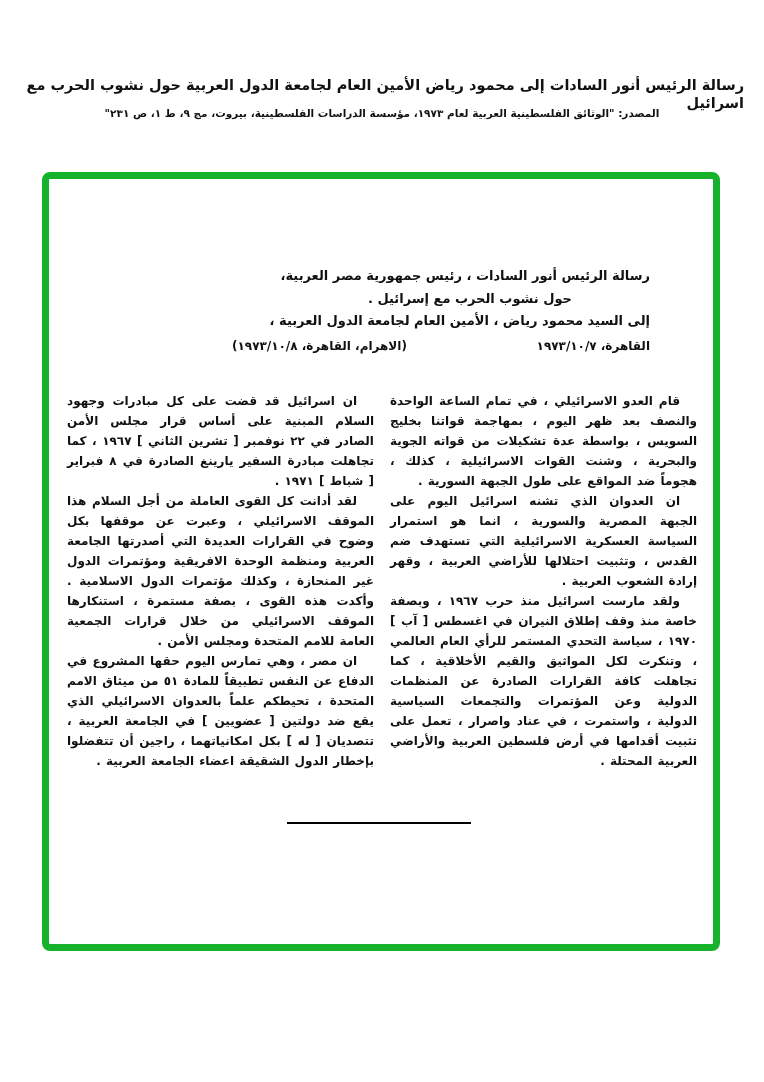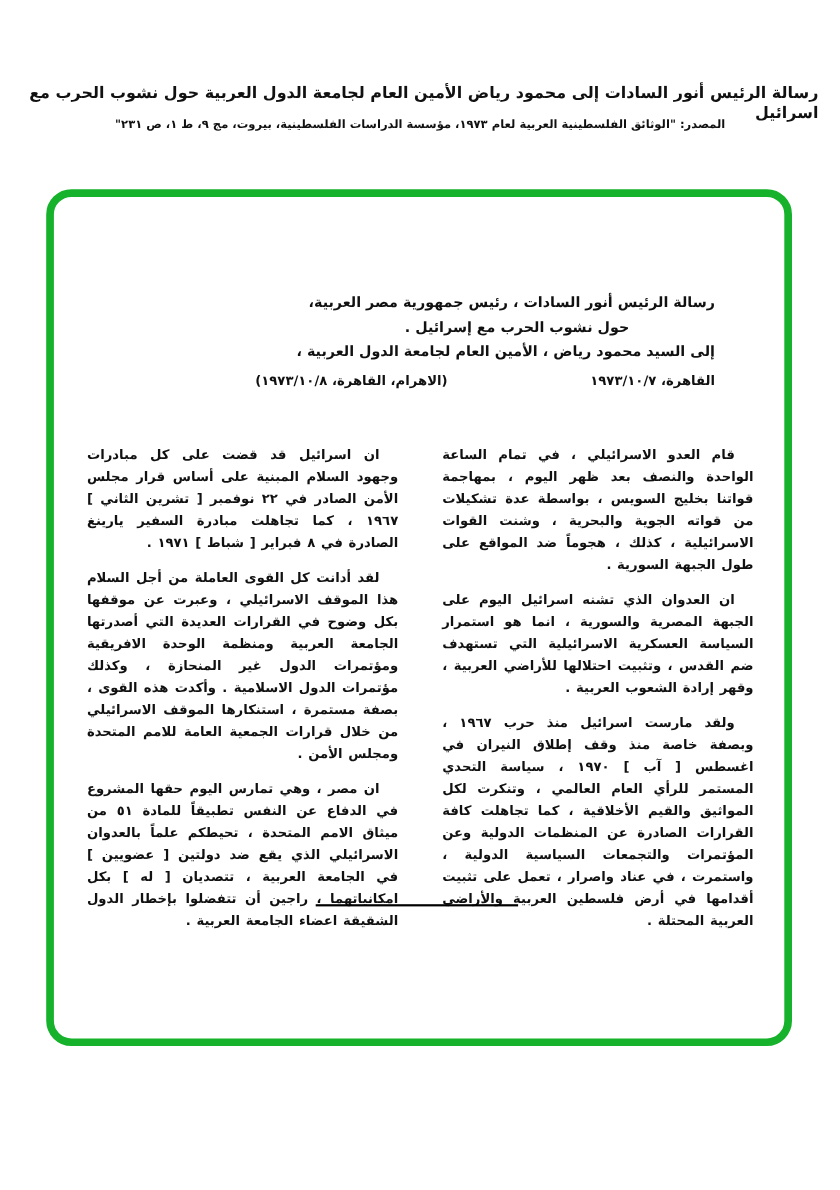--- a/index.html
+++ b/index.html
@@ -18,41 +18,41 @@
   }
   .page-source {
     position:absolute; top:106px; left:20px; right:20px;
     direction:rtl; text-align:center;
     font-weight:bold; font-size:10.5px; line-height:14px;
   }
   .frame {
     position:absolute; left:42px; top:172px;
     width:678px; height:779px;
     border:7px solid #17b22b;
-    border-radius:23px;
+    border-radius:8px;
     background:#fff;
   }
   .doc-heading {
     position:absolute; top:86px; right:63px; width:418px;
     direction:rtl; text-align:right;
     font-weight:bold; font-size:13px; line-height:22.5px;
   }
   .doc-heading .heading-line-indented { padding-right:78px; }
   .dateline {
     position:absolute; top:160px; right:63px; width:418px;
     direction:rtl; display:flex; justify-content:space-between;
     font-weight:bold; font-size:12px;
   }
   .columns {
     position:absolute; top:212px; right:16px; width:630px;
     direction:rtl; display:flex; gap:16px;
     font-weight:bold; font-size:12px; line-height:20px;
   }
   .column { width:307px; text-align:justify; }
-  .column p { margin:12px; text-indent:17px; word-spacing:1px; }
+  .column p { margin:0; text-indent:17px; word-spacing:1px; }
   .separator {
     position:absolute; top:643px; left:238px;
     width:184px; height:2px; background:#000;
   }
 </style>
 </head>
 <body style="color: rgb(17, 17, 17);">
 
 <div class="page-title">رسالة الرئيس أنور السادات إلى محمود رياض الأمين العام لجامعة الدول العربية حول نشوب الحرب مع اسرائيل</div>
 <div class="page-source">المصدر: "الوثائق الفلسطينية العربية لعام ١٩٧٣، مؤسسة الدراسات الفلسطينية، بيروت، مج ٩، ط ١، ص ٢٣١"</div>

